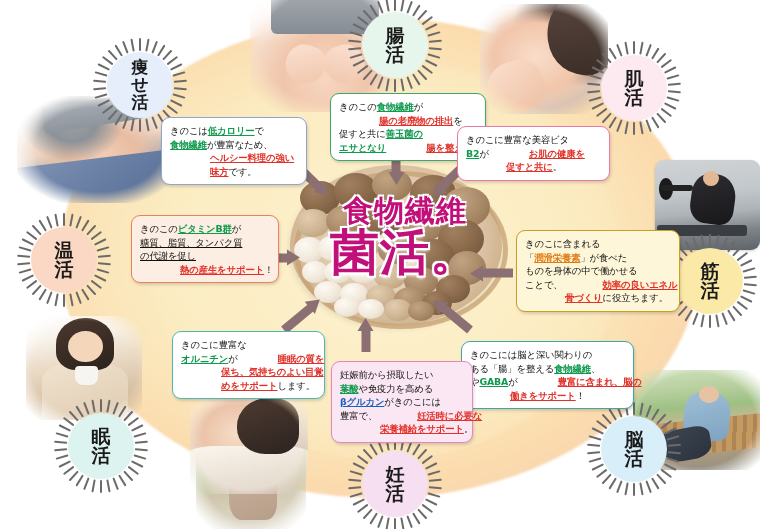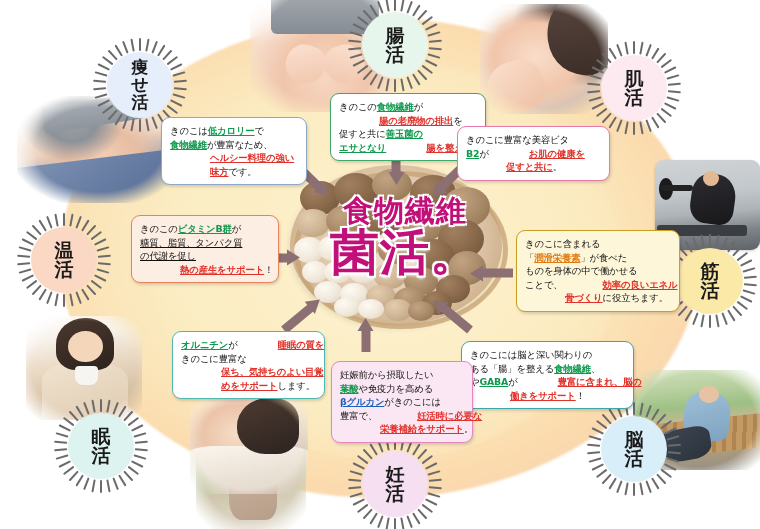--- a/index.html
+++ b/index.html
@@ -674,22 +674,22 @@
         <div style="white-space: nowrap;"><span class="hl-r">働きをサポート</span><span>！</span></div>
       </div>
       <div class="tbox" style="left: 331px; top: 361px; width: 124px; background: rgb(251, 231, 243); border: 1.4px solid rgb(228, 135, 191);">
         <div style="white-space: nowrap;"><span>妊娠前から摂取したい</span></div>
         <div style="white-space: nowrap;"><span class="hl-g">葉酸</span><span>や免疫力を高める</span></div>
         <div style="white-space: nowrap;"><span class="hl-b">βグルカン</span><span>がきのこには</span></div>
         <div style="white-space: nowrap;"><span>豊富で、</span><span class="hl-r">妊活時に必要な</span></div>
         <div style="white-space: nowrap;"><span class="hl-r">栄養補給をサポート</span><span>。</span></div>
       </div>
       <div class="tbox" style="left: 172px; top: 331px; width: 135px; background: rgb(255, 255, 255); border: 1.4px solid rgb(79, 184, 176);">
+        <div style="white-space: nowrap;"><span>きのこに豊富な</span></div>
         <div style="white-space: nowrap;"><span class="hl-g">オルニチン</span><span>が</span><span class="hl-r">睡眠の質を</span></div>
-        <div style="white-space: nowrap;"><span>きのこに豊富な</span></div>
         <div style="white-space: nowrap;"><span class="hl-r">保ち、気持ちのよい目覚</span></div>
         <div style="white-space: nowrap;"><span class="hl-r">めをサポート</span><span>します。</span></div>
       </div>
       <div class="tbox" style="left: 131px; top: 215px; width: 130px; background: rgb(253, 238, 228); border: 1.4px solid rgb(232, 132, 92);">
         <div style="white-space: nowrap;"><span>きのこの</span><span class="hl-g">ビタミンB群</span><span>が</span></div>
         <div style="white-space: nowrap;"><span class="ul">糖質、脂質、タンパク質</span></div>
         <div style="white-space: nowrap;"><span class="ul">の代謝を促し</span></div>
         <div style="white-space: nowrap;"><span class="hl-r">熱の産生をサポート</span><span>！</span></div>
       </div>
     </div>

